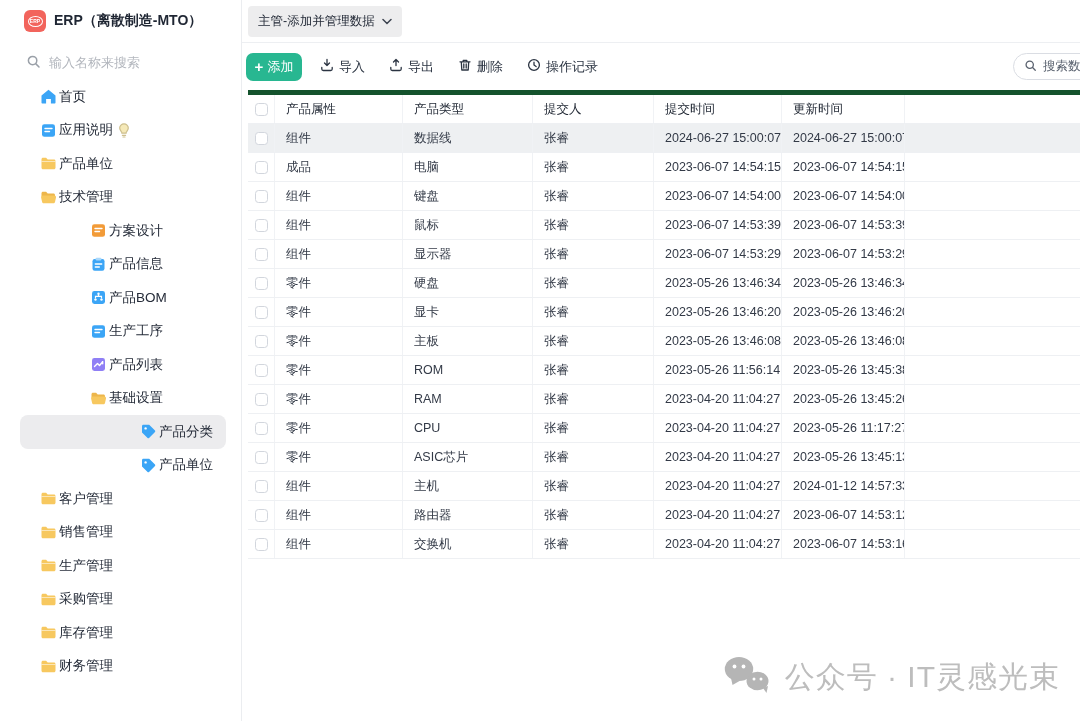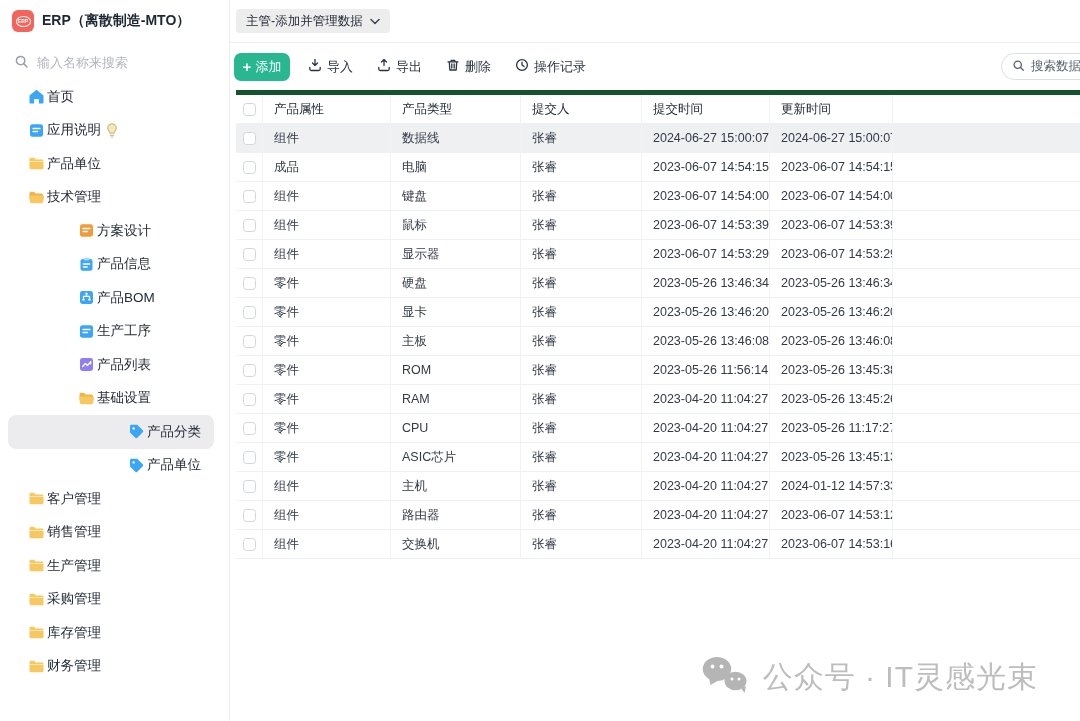--- a/index.html
+++ b/index.html
@@ -1,18 +1,18 @@
 <!DOCTYPE html>
 <html><head>
 <meta charset="utf-8">
 <style>
   * { margin:0; padding:0; box-sizing:border-box; }
   html,body { width:1080px; height:721px; overflow:hidden; background:#fff;
     font-family:"Liberation Sans","DejaVu Sans",sans-serif; color:#242b38; }
-  .app { display:flex; width:1080px; height:721px; }
+  .app { display:flex; width:1080px; height:721px;padding-left:12px; }
 
   
   .sidebar { width:230px; height:721px; background:#fff; border-right:1px solid #ebedf0;
     flex:0 0 230px; overflow:hidden; }
   .logo-row { display:flex; align-items:center; gap:8px; height:38px; padding:0 12px; margin-top:2px; }
   .logo-badge { width:22px; height:22px; border-radius:6px; background:#f2645c; position:relative;
     display:flex; align-items:center; justify-content:center; flex:0 0 22px; }
   .logo-badge .ring { width:15px; height:11px; border:1.4px solid #fff; border-radius:50%;
     display:flex; align-items:center; justify-content:center; }
   .logo-badge .ring span { font-size:5px; color:#fff; font-weight:bold; letter-spacing:0; }
@@ -28,21 +28,21 @@
   .nav-item.active { background:#ececee; border-radius:8px; margin:0 15px 0 8px; }
   .nav-item.active.lvl3 { padding-left:120px; }
   .nav-icon { width:17px; height:17px; display:inline-flex; flex:0 0 17px; }
   .nav-icon svg { width:17px; height:17px; }
   .suffix-icon { width:14px; height:16px; display:inline-flex; margin-left:2px; }
   .suffix-icon svg { width:14px; height:16px; }
 
   
   .main { flex:1; display:flex; flex-direction:column; position:relative; overflow:hidden; }
   .topbar { height:43px; border-bottom:1px solid #edeff2; display:flex; align-items:center; padding-left:6px; }
-  .view-pill { background:#ededee; border-radius:4px; height:24px; display:flex; align-items:center;
+  .view-pill { background:#ededee; border-radius:4px; height:31px; display:flex; align-items:center;
     gap:7px; padding:0 10px; font-size:12.5px; color:#1f2633; cursor:pointer; }
   .toolbar { height:47px; display:flex; align-items:center; padding-left:4px; position:relative; }
   .btn-add { background:#28b791; color:#fff; border:none; border-radius:7px; height:28px; width:56px;
     display:flex; align-items:center; justify-content:center; gap:4px; font-size:13px; cursor:pointer;
     font-family:inherit; }
   .btn-add .plus { font-size:15px; font-weight:bold; line-height:1; margin-top:-1px; }
   .tool-group { display:flex; align-items:center; margin-left:18px; gap:24px; }
   .tool-btn { display:flex; align-items:center; gap:5px; font-size:13px; color:#2b3442; cursor:pointer;
     background:none; border:none; font-family:inherit; }
   .tool-btn svg { width:14px; height:14px; }
@@ -56,21 +56,21 @@
     height:29px; border-bottom:1px solid #eef0f3; align-items:stretch; }
   .t-cell { display:flex; align-items:center; padding-left:11px; font-size:12.5px; color:#333a47;
     border-right:1px solid #f0f2f5; overflow:hidden; white-space:nowrap; }
   .t-cell:last-child { border-right:none; }
   .t-head .t-cell { color:#252c38; }
   .cb-cell { justify-content:center; padding-left:0; }
   .cb { width:13px; height:13px; border:1px solid #d2d6dd; border-radius:3.5px; background:#fff; cursor:pointer; }
   .t-row.hl { background:#eef0f2; }
 
   
-  .watermark { position:absolute; right:42px; bottom:22px; display:flex; align-items:center; gap:14px; }
+  .watermark { position:absolute; right:20px; bottom:22px; display:flex; align-items:center; gap:14px; }
   .watermark .wm-text { font-size:30px; color:#bdbdbd; letter-spacing:1px; }
 </style>
 </head>
 <body>
 
 <div class="app">
 
   <aside class="sidebar">
     <div class="logo-row">
       <span class="logo-badge">

